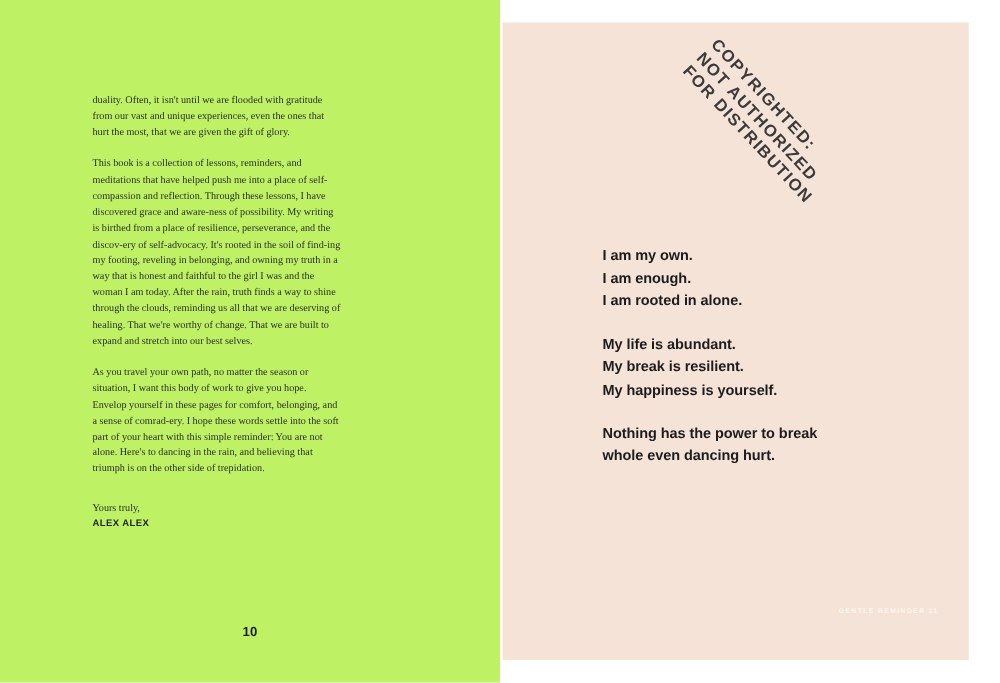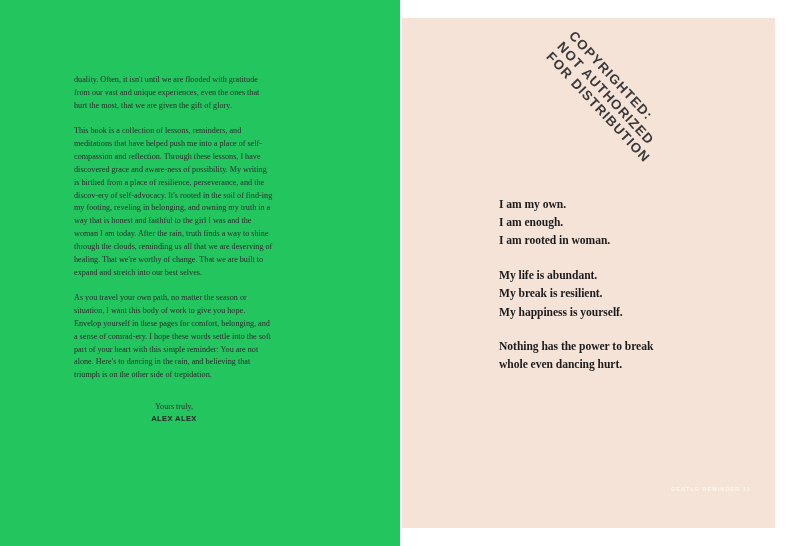--- a/index.html
+++ b/index.html
@@ -23,21 +23,21 @@
     background: #ffffff;
   }
 
   
   .page-left {
     position: absolute;
     left: 0;
     top: 0;
     width: 400px;
     height: 546px;
-    background: #22c55e;
+    background: #bef264;
   }
 
   .left-text-block {
     position: absolute;
     left: 74px;
     top: 74px;
     width: 200px;
   }
 
   .body-para {
@@ -49,21 +49,21 @@
     text-align: left;
     letter-spacing: 0.03px;
     word-spacing: -0.1px;
   }
   .body-para:last-of-type {
     margin-bottom: 12px;
   }
 
   .signoff {
     margin-top: 19px;
-    text-align: center;
+    text-align: left;
     width: 200px;
   }
   .signoff-line {
     font-family: "Liberation Serif", serif;
     font-size: 8.15px;
     line-height: 11.4px;
     color: #2b2b2d;
   }
   .signoff-name {
     font-family: "Liberation Sans", sans-serif;
@@ -131,28 +131,27 @@
     top: 178px;
     width: 280px;
   }
   .aff-group {
     margin-bottom: 16.5px;
   }
   .aff-group:last-child {
     margin-bottom: 0;
   }
   .aff-line {
-    font-family: Liberation Serif, serif;
+    font-family: Liberation Sans, sans-serif;
     font-size: 11.6px;
     font-weight: bold;
     line-height: 18.2px;
     color: #1c1c1e;
     letter-spacing: -0.05px;
     white-space: nowrap;
-    margin-left: 17px;
   }
 
   .running-foot {
     position: absolute;
     right: 24px;
     bottom: 36px;
     font-family: "Liberation Sans", sans-serif;
     font-size: 5.4px;
     font-weight: bold;
     letter-spacing: 1.15px;
@@ -171,37 +170,38 @@
       <p class="body-para">duality. Often, it isn't until we are flooded with gratitude from our vast and unique experiences, even the ones that hurt the most, that we are given the gift of glory.</p>
       <p class="body-para">This book is a collection of lessons, reminders, and meditations that have helped push me into a place of self-compassion and reflection. Through these lessons, I have discovered grace and aware-ness of possibility. My writing is birthed from a place of resilience, perseverance, and the discov-ery of self-advocacy. It's rooted in the soil of find-ing my footing, reveling in belonging, and owning my truth in a way that is honest and faithful to the girl I was and the woman I am today. After the rain, truth finds a way to shine through the clouds, reminding us all that we are deserving of healing. That we're worthy of change. That we are built to expand and stretch into our best selves.</p>
       <p class="body-para">As you travel your own path, no matter the season or situation, I want this body of work to give you hope. Envelop yourself in these pages for comfort, belonging, and a sense of comrad-ery. I hope these words settle into the soft part of your heart with this simple reminder: You are not alone. Here's to dancing in the rain, and believing that triumph is on the other side of trepidation.</p>
 
       <div class="signoff">
         <div class="signoff-line">Yours truly,</div>
         <div class="signoff-name">ALEX ALEX</div>
       </div>
     </div>
 
+    <div class="folio">10</div>
   </div>
 
   <div class="page-right">
     <div class="pink-panel">
 
       <div class="watermark">
         <div>COPYRIGHTED:</div>
         <div>NOT AUTHORIZED</div>
         <div>FOR DISTRIBUTION</div>
       </div>
 
       <div class="affirmations">
 
         <div class="aff-group">
           <div class="aff-line">I am my own.</div>
           <div class="aff-line">I am enough.</div>
-          <div class="aff-line">I am rooted in woman.</div>
+          <div class="aff-line">I am rooted in alone.</div>
         </div>
 
         <div class="aff-group">
           <div class="aff-line">My life is abundant.</div>
           <div class="aff-line">My break is resilient.</div>
           <div class="aff-line">My happiness is yourself.</div>
         </div>
 
         <div class="aff-group">
           <div class="aff-line">Nothing has the power to break</div>

